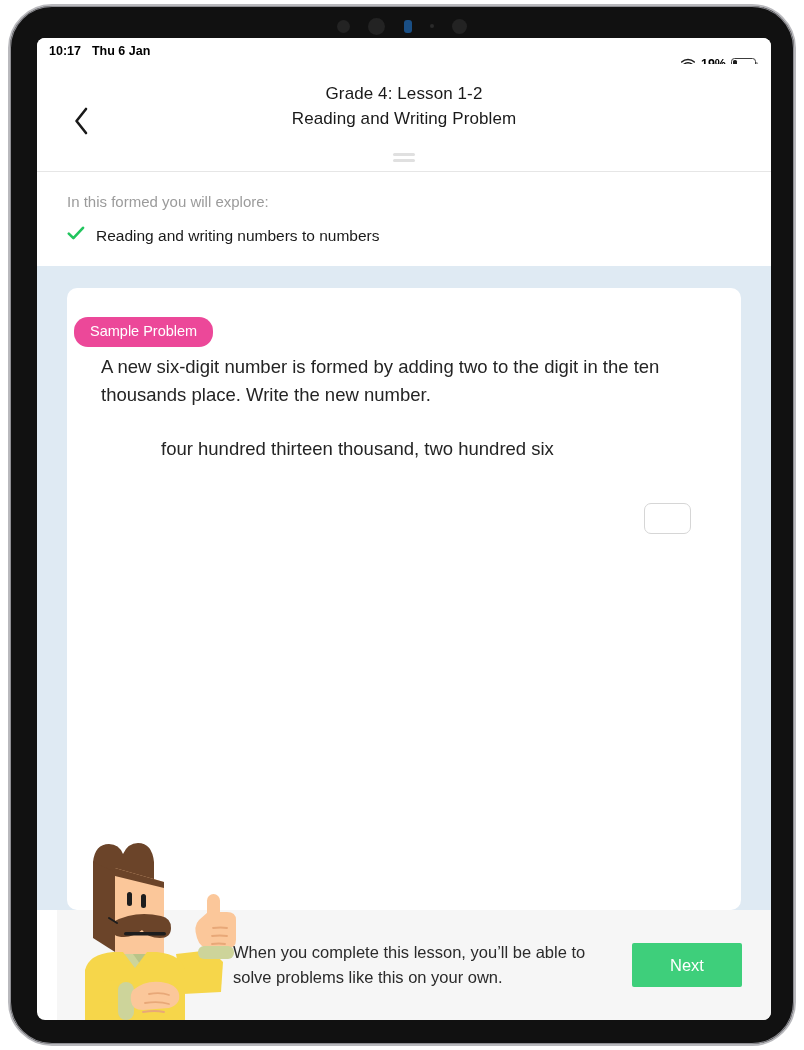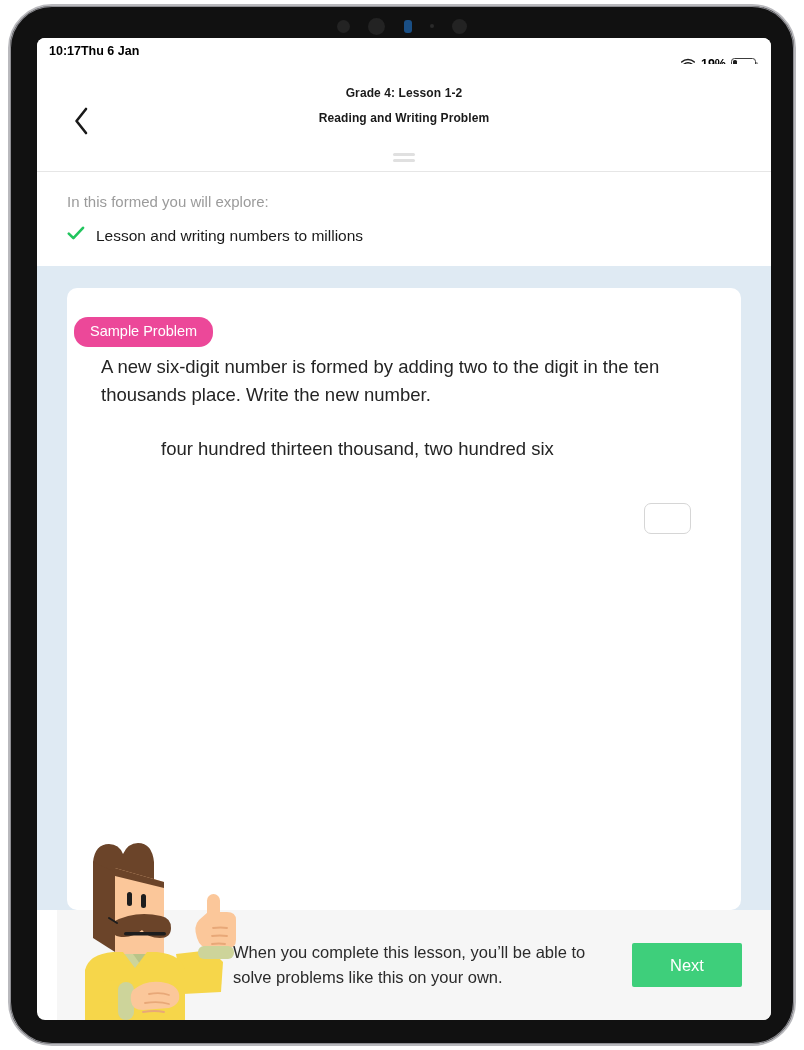--- a/index.html
+++ b/index.html
@@ -74,21 +74,21 @@
     flex: 0 0 26px;
     display: flex;
     align-items: center;
     justify-content: space-between;
     padding: 0 15px 0 12px;
     background: #ffffff;
     font-size: 12.5px;
     font-weight: bold;
     color: #000000;
   }
-  #status-left { display: flex; align-items: flex-start; }
+  #status-left { display: flex; align-items: flex-start; gap: 11px; }
   #status-right { display: flex; align-items: center; gap: 5px; margin-top: 26px; }
 
   .wifi-glyph { display: block; }
 
   #battery-icon {
     position: relative;
     width: 25px;
     height: 12px;
     border: 1.4px solid #3c3c3c;
     border-radius: 3.5px;
@@ -127,22 +127,22 @@
     width: 34px;
     height: 34px;
     display: flex;
     align-items: center;
     justify-content: center;
   }
 
   #header-titles { text-align: center; }
   #lesson-eyebrow,
   #lesson-title {
-    font-size: 12px;
-    font-weight: bold;
+    font-size: 17px;
+    font-weight: normal;
     color: #1a1a1a;
     line-height: 25px;
     letter-spacing: 0.1px;
   }
 
   #drag-handle {
     position: absolute;
     bottom: 9px;
     left: 50%;
     transform: translateX(-50%);
@@ -334,21 +334,21 @@
 
     <div id="objectives">
       <div id="objectives-intro">In this formed you will explore:</div>
       <div id="objectives-list">
         <div class="objective-row">
           <span>
             <svg width="18" height="15" viewBox="0 0 18 15" aria-hidden="true">
               <path d="M1.8 7.6 L6.4 12.2 L16 1.8" stroke="#22c55e" stroke-width="2.6" fill="none" stroke-linecap="round" stroke-linejoin="round"></path>
             </svg>
           </span>
-          <span class="objective-label">Lesson and writing numbers to millions</span>
+          <span class="objective-label">Reading and writing numbers to numbers</span>
         </div>
       </div>
     </div>
 
     <div id="lesson-body">
       <div id="problem-card">
         <div id="sample-problem-badge">Sample Problem</div>
 
         <div id="problem-content">
           <div id="problem-prompt">A new six-digit number is formed by adding two to the digit in the ten thousands place. Write the new number.</div>

